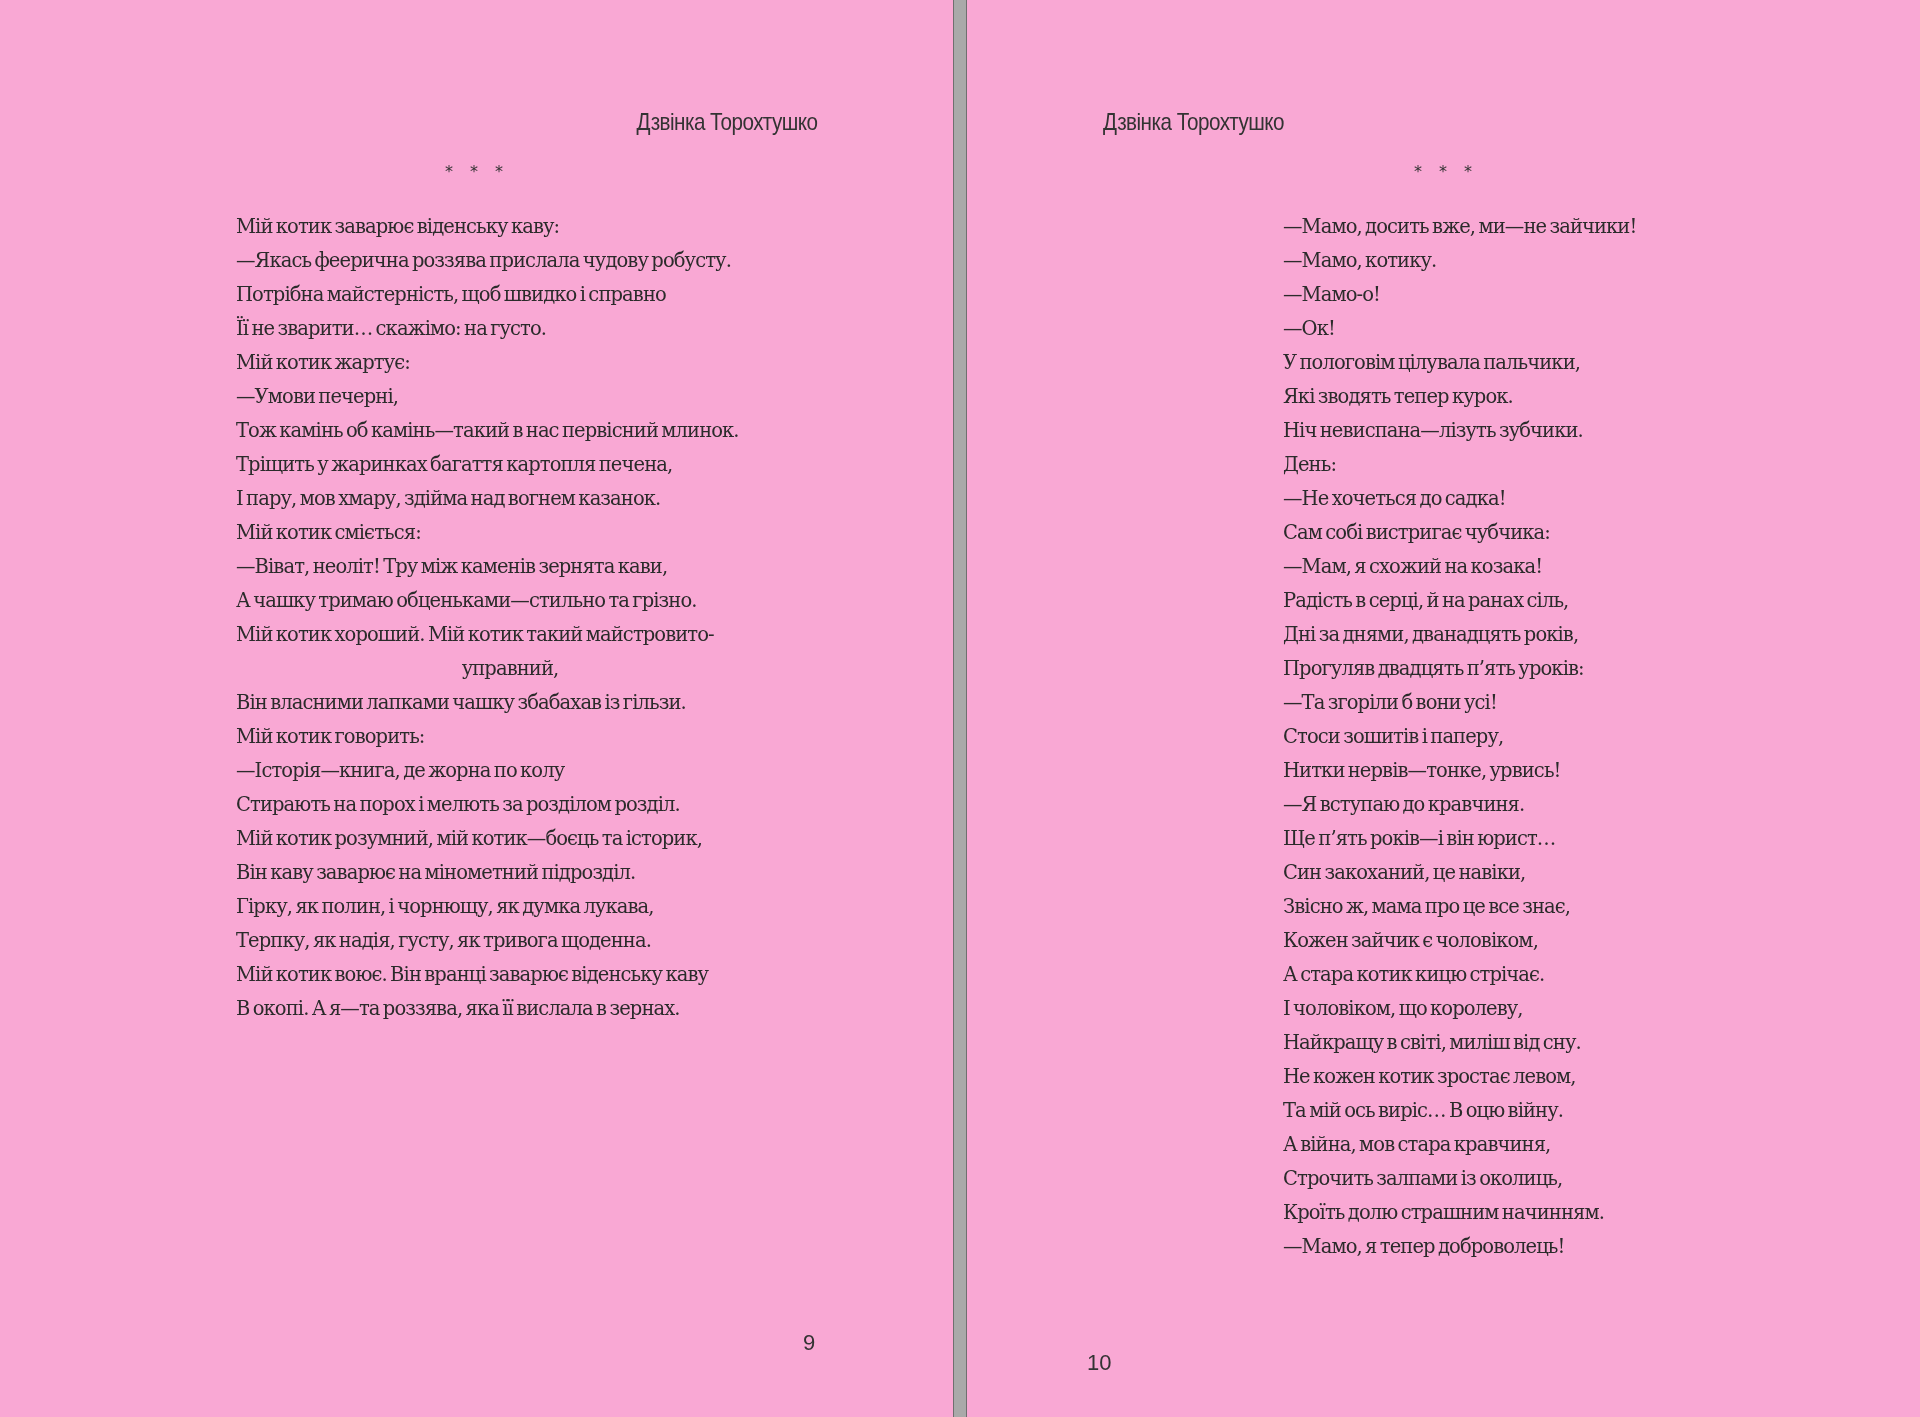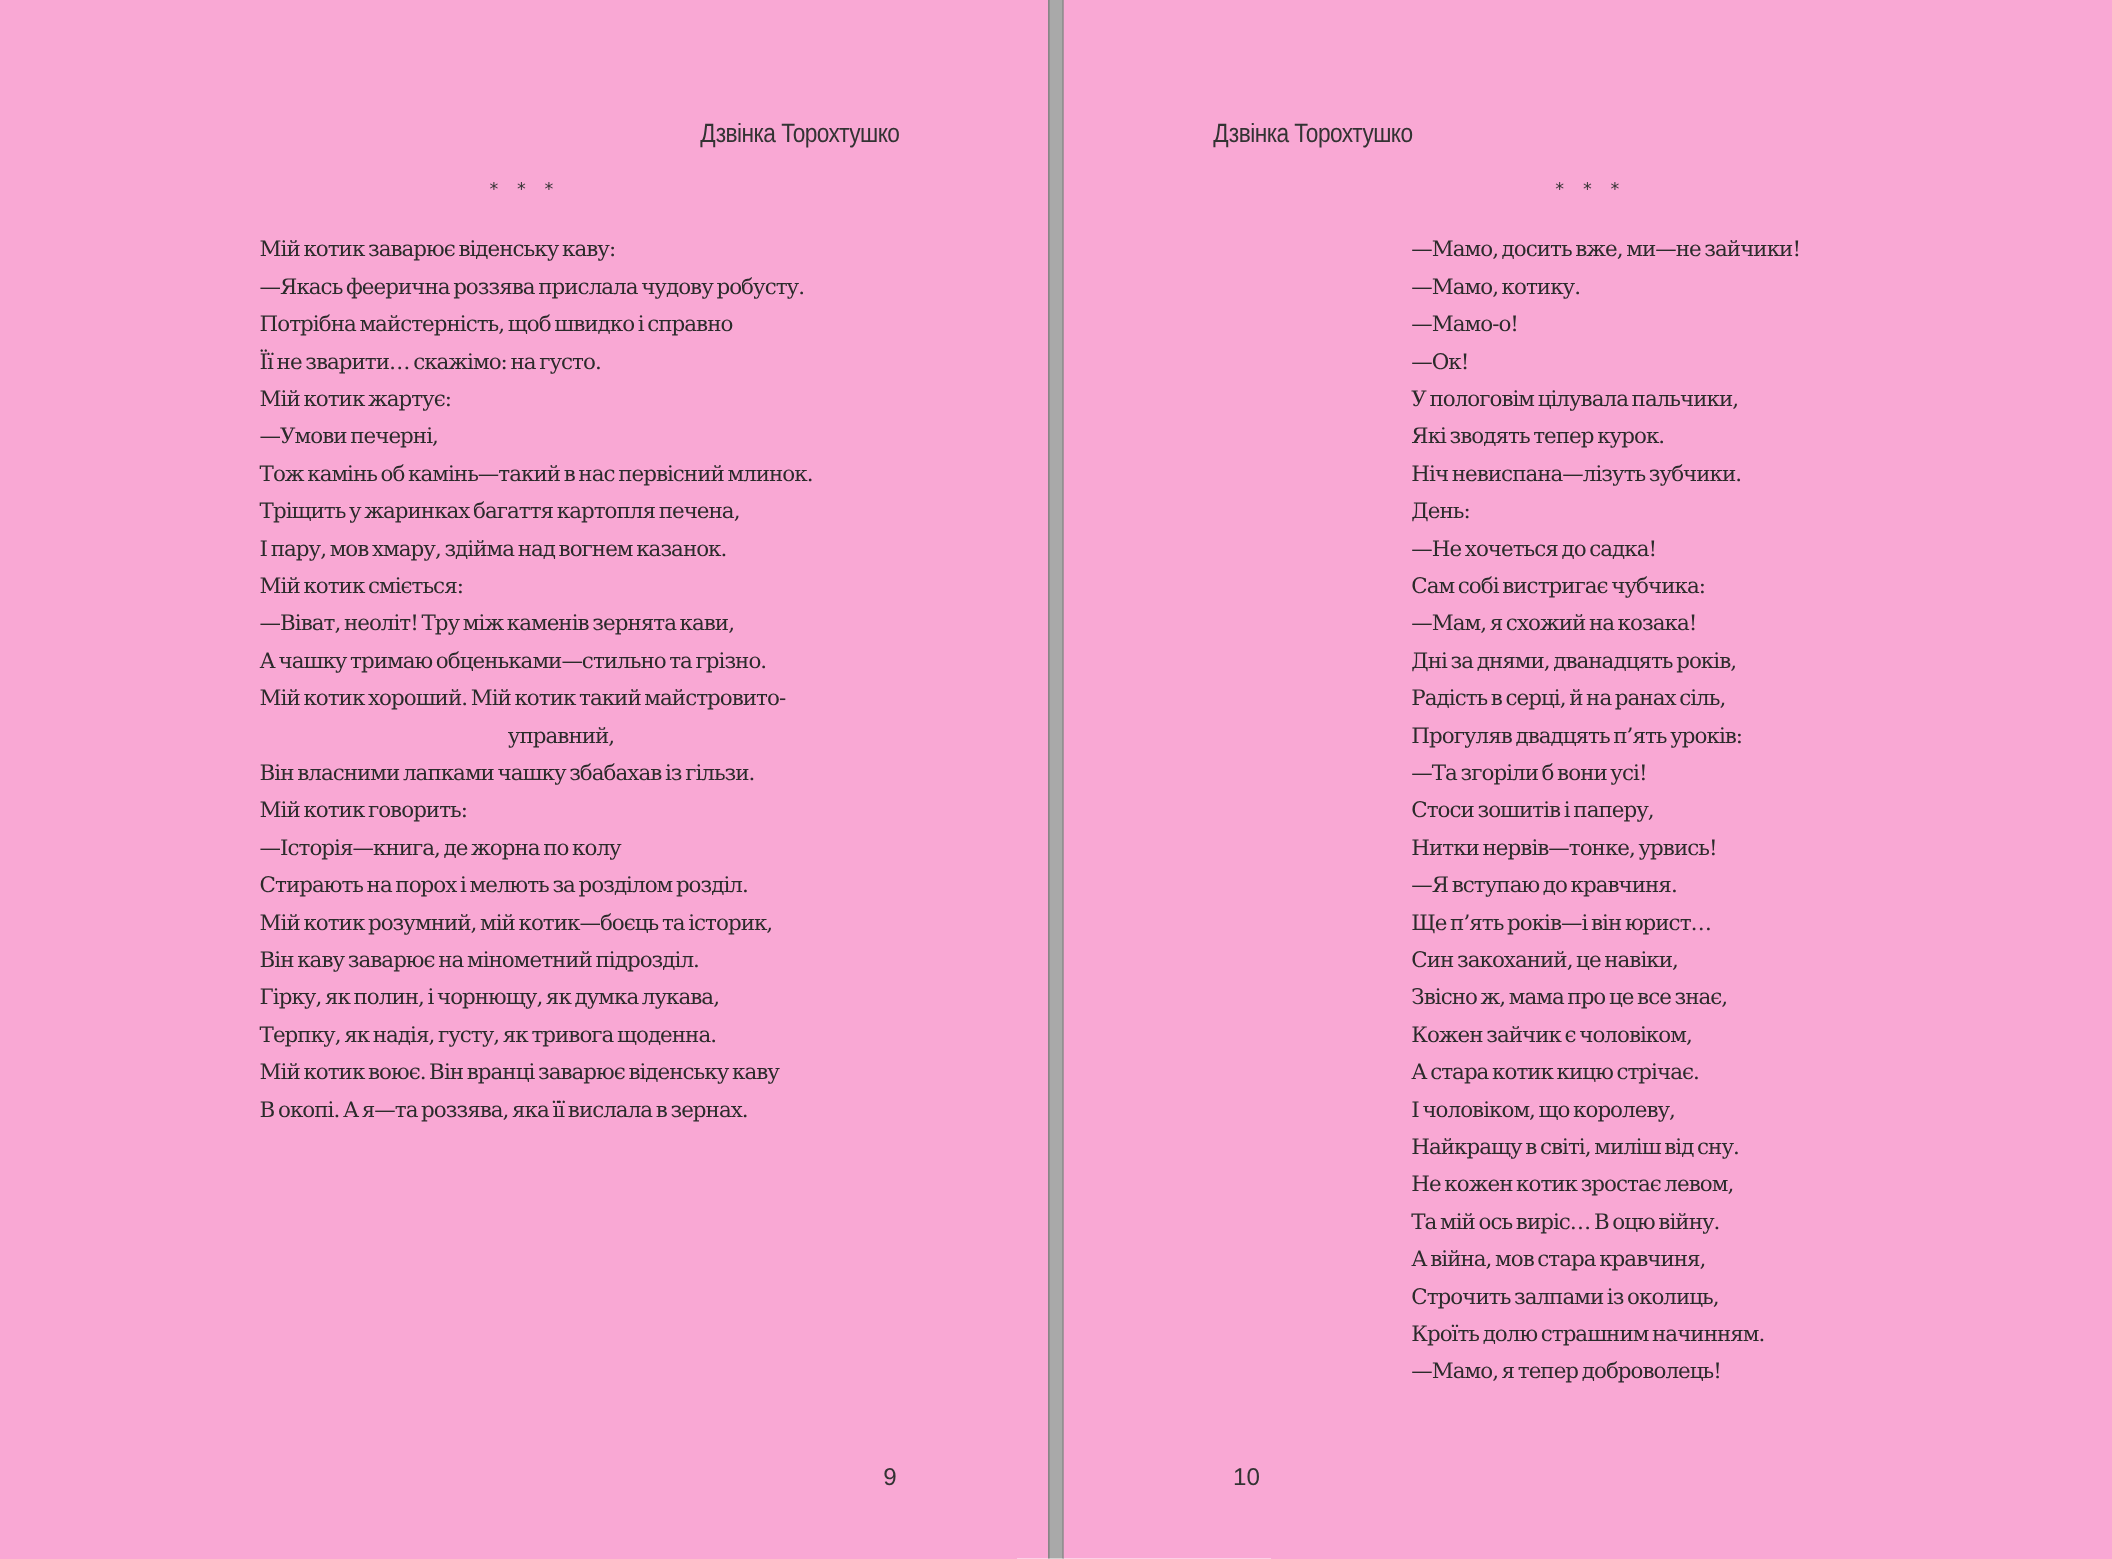--- a/index.html
+++ b/index.html
@@ -43,21 +43,21 @@
   .page-left .poem { left: 204px; width: 580px; }
   .page-right .poem { left: 284px; width: 520px; }
   .poem li { white-space: nowrap; height: 34px; margin-left: 32px; }
   .poem li.cont { text-align: center; padding-right: 0; }
   .page-number {
     position: absolute; top: 1330px;
     font-family: "Liberation Sans", sans-serif; font-size: 22px;
     color: #333; line-height: 26px;
   }
   .page-left .page-number { left: 803px; }
-  .page-right .page-number { left: 154px; }
+  .page-right .page-number { left: 120px; margin-top: 20px; }
 </style>
 </head>
 <body>
 
 <div class="spread">
 
   <div class="page page-left">
     <div class="running-head">Дзвінка Торохтушко</div>
     <div class="stars">* * *</div>
     <ul class="poem">
@@ -99,22 +99,22 @@
       <li>—Мамо, котику.</li>
       <li>—Мамо-о!</li>
       <li>—Ок!</li>
       <li>У пологовім цілувала пальчики,</li>
       <li>Які зводять тепер курок.</li>
       <li>Ніч невиспана—лізуть зубчики.</li>
       <li>День:</li>
       <li>—Не хочеться до садка!</li>
       <li>Сам собі вистригає чубчика:</li>
       <li>—Мам, я схожий на козака!</li>
+      <li>Радість в серці, й на ранах сіль,</li>
       <li>Дні за днями, дванадцять років,</li>
-      <li>Радість в серці, й на ранах сіль,</li>
       <li>Прогуляв двадцять п’ять уроків:</li>
       <li>—Та згоріли б вони усі!</li>
       <li>Стоси зошитів і паперу,</li>
       <li>Нитки нервів—тонке, урвись!</li>
       <li>—Я вступаю до кравчиня.</li>
       <li>Ще п’ять років—і він юрист…</li>
       <li>Син закоханий, це навіки,</li>
       <li>Звісно ж, мама про це все знає,</li>
       <li>Кожен зайчик є чоловіком,</li>
       <li>А стара котик кицю стрічає.</li>

